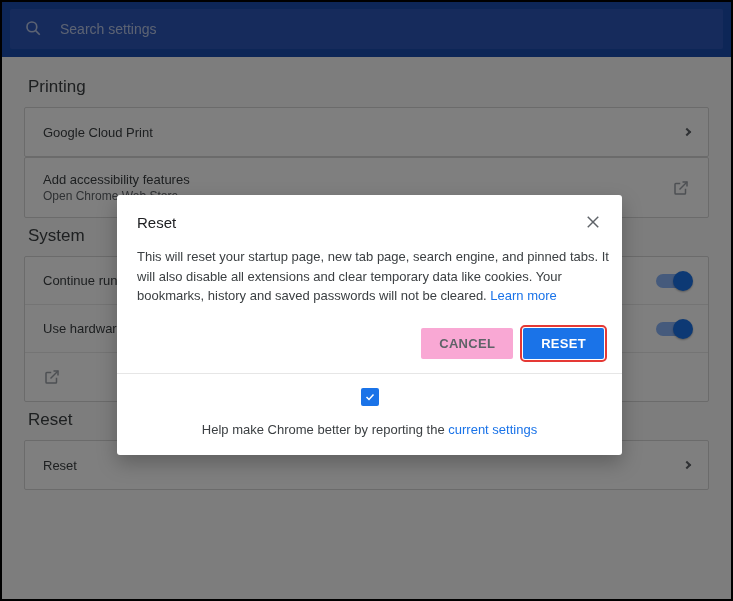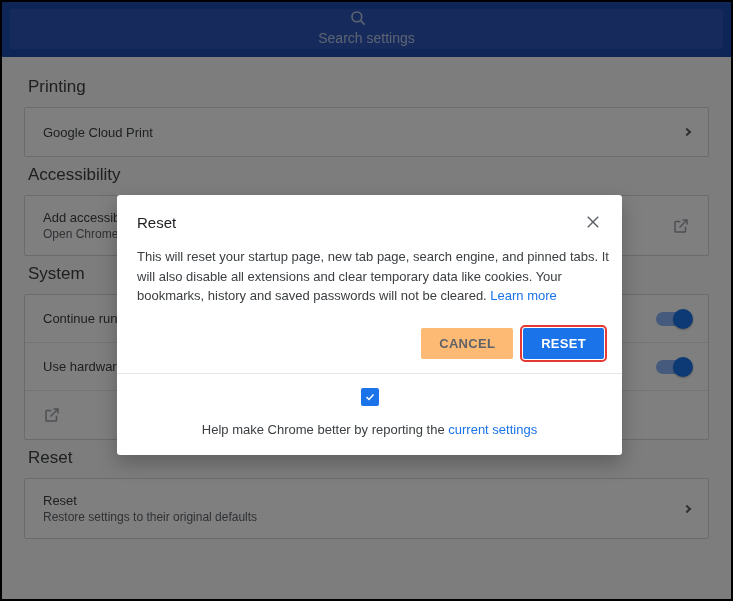--- a/index.html
+++ b/index.html
@@ -37,21 +37,20 @@
     padding: 7px 8px 8px 8px;
   }
   .hdr-inner {
     background: var(--blue-header-inner);
     border-radius: 2px;
     height: 40px;
     display: flex;
     align-items: center;
     padding: 0 14px;
     color: #cfd8ea;
-    flex-direction: column;
   }
   .hdr-inner .icon { margin-right: 18px; }
   .hdr-inner span.ph { font-size: 14px; color:#b8c6e6; }
 
   
   .content { padding: 12px 22px; }
   .section-title {
     color: var(--dark-text);
     font-size: 17px;
     font-weight: 500;
@@ -132,21 +131,21 @@
     padding: 6px 18px 14px 18px;
   }
   .btn {
     font-size: 13px; font-weight: 600;
     padding: 8px 18px;
     border-radius: 2px;
     text-transform: uppercase;
     letter-spacing: 0.3px;
   }
   .btn-cancel {
-    color: #5f6368; background:#fdba74;
+    color: #5f6368; background:#f9a8d4;
   }
   .btn-reset {
     background: var(--button-blue);
     color: #fff;
     outline: 2px solid var(--highlight-red);
     outline-offset: 1px;
   }
   .dlg-sep { border-top:1px solid #e6e6e6; }
   .dlg-foot {
     display:flex; align-items:center; gap:16px;
@@ -184,21 +183,20 @@
     <div class="row">
       <div class="labels">
         <div class="title">Google Cloud Print</div>
       </div>
       <div class="tail">
           <span class="chev"></span>
         </div>
     </div>
   </div>
 
-  <div class="section-title">Accessibility</div>
   <div class="card">
     <div class="row">
       <div class="labels">
         <div class="title">Add accessibility features</div>
         <div class="sub">Open Chrome Web Store</div>
       </div>
       <div class="tail">
         <svg class="ext-icon" viewBox="0 0 24 24" fill="none" stroke="#9aa0a6" stroke-width="2">
           <path d="M18 13v6a1 1 0 0 1-1 1H5a1 1 0 0 1-1-1V7a1 1 0 0 1 1-1h6"></path>
           <polyline points="14 4 20 4 20 10"></polyline>
@@ -235,21 +233,20 @@
         </svg>
       </div>
     </div>
   </div>
 
   <div class="section-title">Reset</div>
   <div class="card">
     <div class="row">
       <div class="labels">
         <div class="title">Reset</div>
-        <div class="sub">Restore settings to their original defaults</div>
       </div>
       <div class="tail">
           <span class="chev"></span>
         </div>
     </div>
   </div>
 
 </div>
 
 <div class="dimmer"></div>

